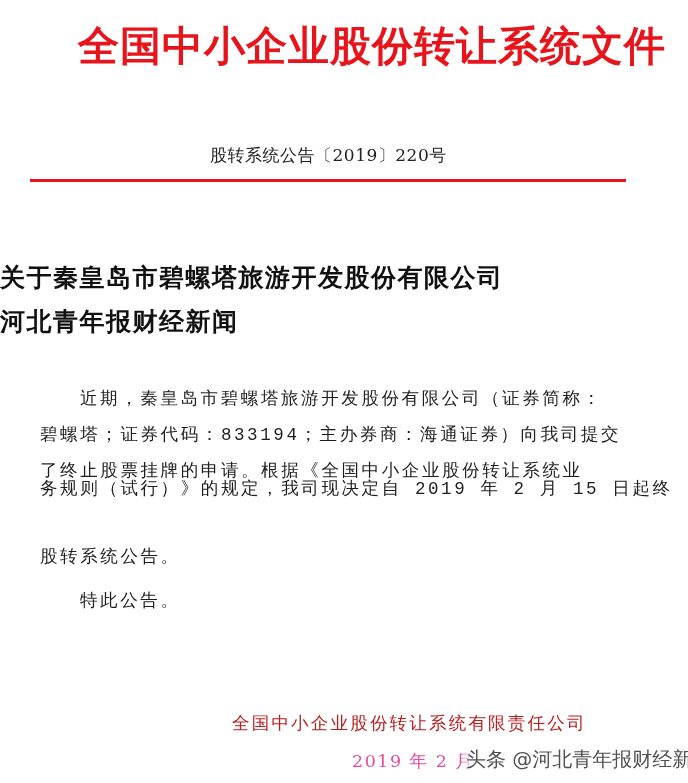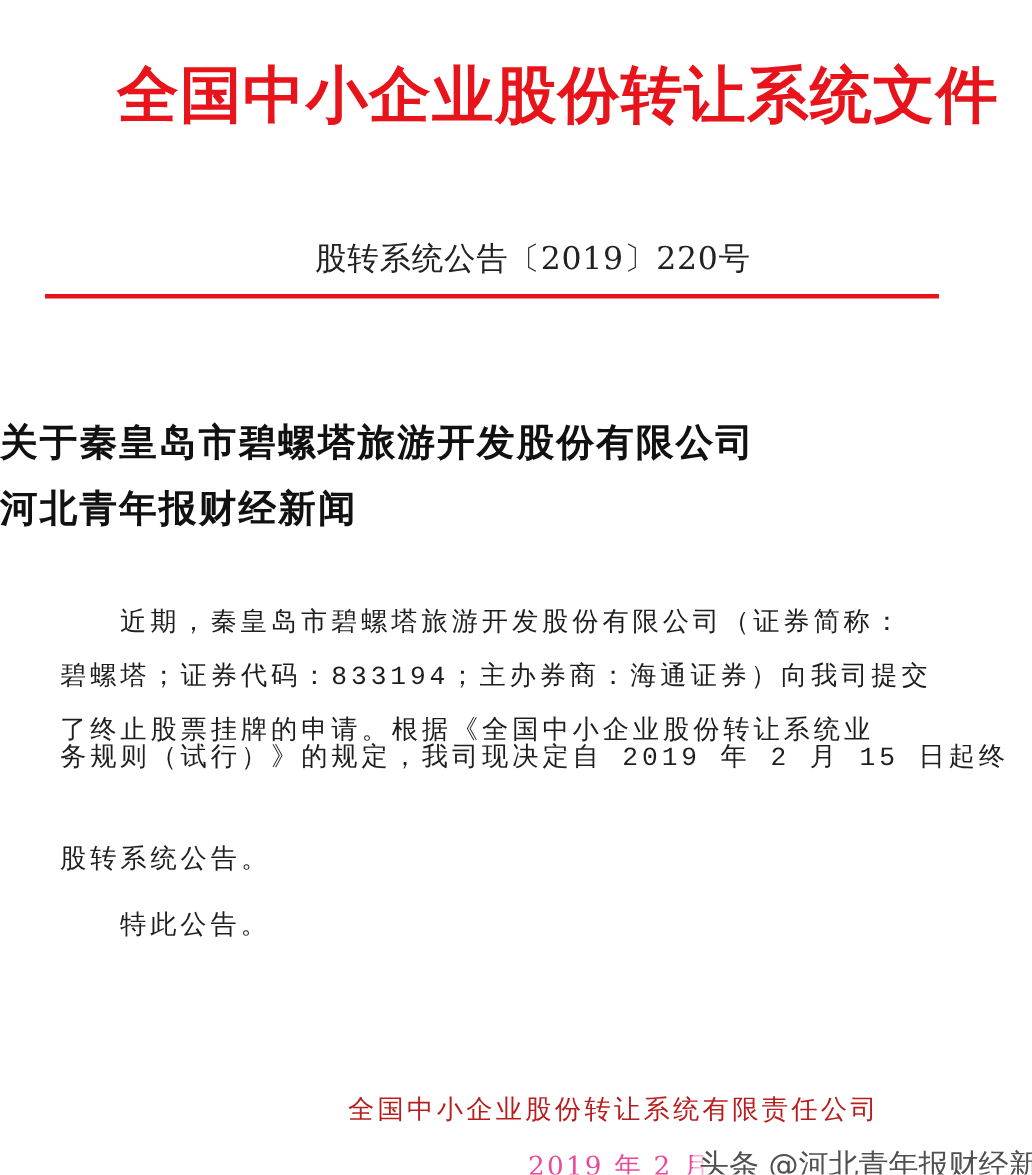--- a/index.html
+++ b/index.html
@@ -1,26 +1,26 @@
 <!DOCTYPE html>
 <html><head>
   <meta charset="utf-8">
   <style>
     html, body { margin: 0; padding: 0; }
     body {
       width: 688px; height: 783px; background: #ffffff; position: relative; overflow: hidden;
       font-family: "DejaVu Serif", "Liberation Serif", serif; color: #1a1a1a;
     }
-    .abs { position: absolute; white-space: nowrap; margin-top: 17px; }
+    .abs { position: absolute; white-space: nowrap; }
     .doc-header {
       left: 78px; top: 18px; font-size: 41px; font-weight: bold; color: #e8141b;
       letter-spacing: 1px; line-height: 56px;
     }
     .doc-number {
-      left: 210px; top: 142px; font-size: 21px; color: #222; line-height: 26px; letter-spacing: 0.5px;
+      left: 210px; top: 142px; font-size: 17px; color: #222; line-height: 26px; letter-spacing: 0.5px;
     }
     .red-rule {
       left: 30px; top: 179px; width: 596px; height: 3px; background: #e8141b;
     }
     .title {
       left: 0; width: 655px; font-size: 25px; font-weight: bold; color: #111;
       line-height: 36px; letter-spacing: 1.5px;
     }
     .t1 { top: 260px; }
     .t2 { top: 304px; }

